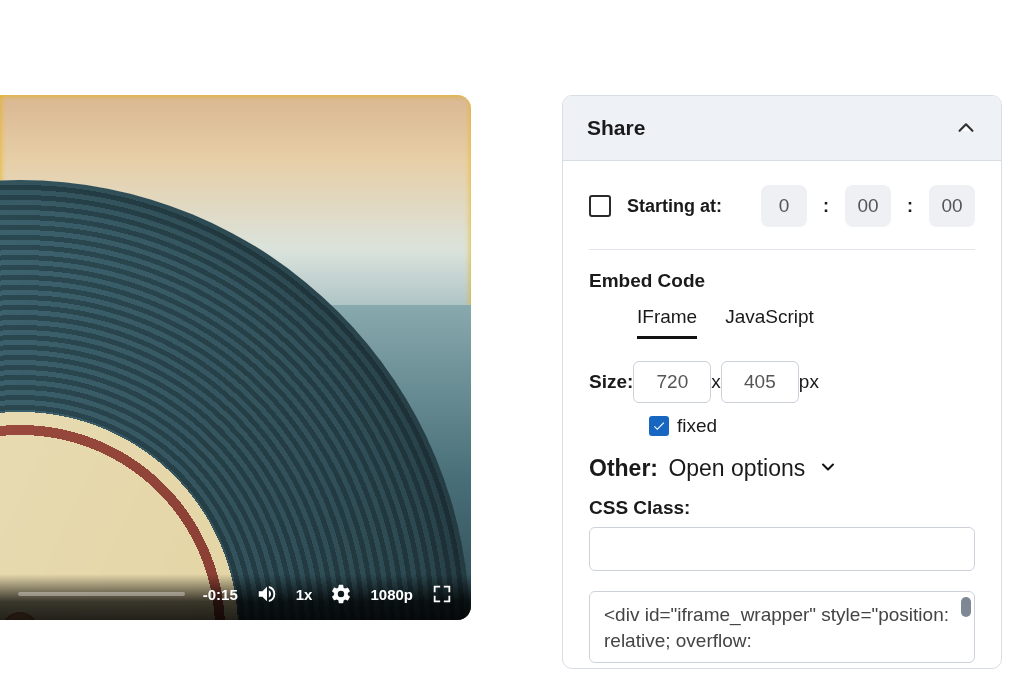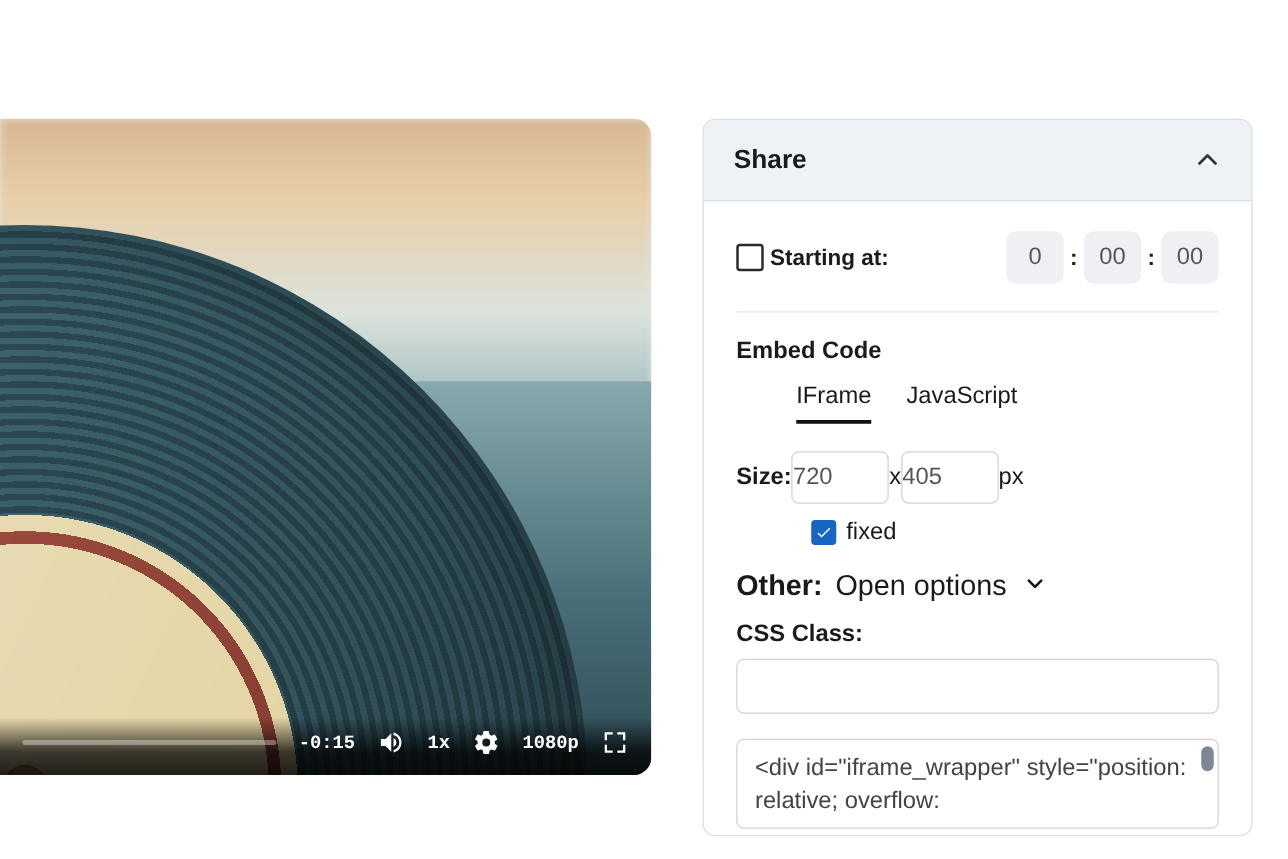--- a/index.html
+++ b/index.html
@@ -10,26 +10,25 @@
     font-family: -apple-system, "Segoe UI", Helvetica, Arial, sans-serif;
     overflow: hidden;
     position: relative;
   }
 
   
   .video-pane {
     position: absolute;
     left: 0;
     top: 95px;
-    width: 521px;
+    width: 471px;
     height: 525px;
     border-radius: 0 14px 14px 0;
     overflow: hidden;
-    background: #e5e5e5;
-    font-family: Liberation Mono, monospace;
+    background: #eab308;
   }
   .video-art {
     position: absolute; inset: 0;
   }
   
   .bg-top {
     position: absolute; left:0; right:0; top:0; height:42%;
     background: linear-gradient(180deg,#d9b793 0%,#e7cfa8 30%,#dbe3dc 70%,#a7bfc2 100%);
     filter: blur(3px);
   }
@@ -93,21 +92,21 @@
     overflow:hidden;
   }
   .panel-head {
     background:#eef2f7;
     border-bottom:1px solid #d8dde4;
     padding:20px 24px;
     display:flex; align-items:center; justify-content:space-between;
     font-size:21px; font-weight:700;
   }
   .panel-body { padding: 24px 26px 0; font-size:18px; }
-  .row { display:flex; align-items:center; gap:5px; }
+  .row { display:flex; align-items:center; gap:16px; }
   .checkbox, .checkbox-sm {
     width:22px; height:22px; border:2px solid #2a2a2a; border-radius:3px;
     display:inline-flex; align-items:center; justify-content:center; background:#fff;
   }
   .checkbox-sm { width:20px; height:20px; border:none; background:#1766c2; color:#fff; }
   .checkbox-sm svg { width:14px; height:14px; fill:#fff; }
   .lbl { font-weight:700; }
   .time-inp, .num-inp, .text-inp, .code-area {
     font: inherit; color:#555;
   }
@@ -116,21 +115,21 @@
     background:#eef0f3; border-radius:8px; font-size:19px;
   }
   .colon { font-weight:700; }
   hr.sep { margin:22px 0 20px; border:none; border-top:1px solid #e2e5ea; }
   .section-title { font-weight:700; font-size:19px; margin-bottom:14px; }
   .tabs { display:flex; gap:28px; font-size:19px; margin-bottom:22px;margin-left:48px; }
   .tab { padding-bottom:8px; cursor:pointer; }
   .tab.active { font-weight:400; border-bottom:3px solid #111; }
   .size-row { display:flex; align-items:center; font-size:19px; }
   .num-inp {
-    width:78px; height:42px; 
+    width:78px; height:42px; text-align:center;
     border:1px solid #cdd2da; border-radius:6px; background:#fff; font-size:19px;
   }
   .fixed-row { margin:12px 0 18px 60px; display:flex; align-items:center; gap:8px; font-size:19px; }
   .other-row { font-size:23px; margin-bottom:14px; }
   .other-row .lbl { margin-right:4px; }
   .open-link { font-weight:400; }
   .small-title { font-weight:700; font-size:19px; margin-bottom:8px; }
   .text-inp {
     width:100%; height:44px; border:1px solid #cdd2da; border-radius:6px;
     padding:0 10px; font-size:18px; margin-bottom:20px;

